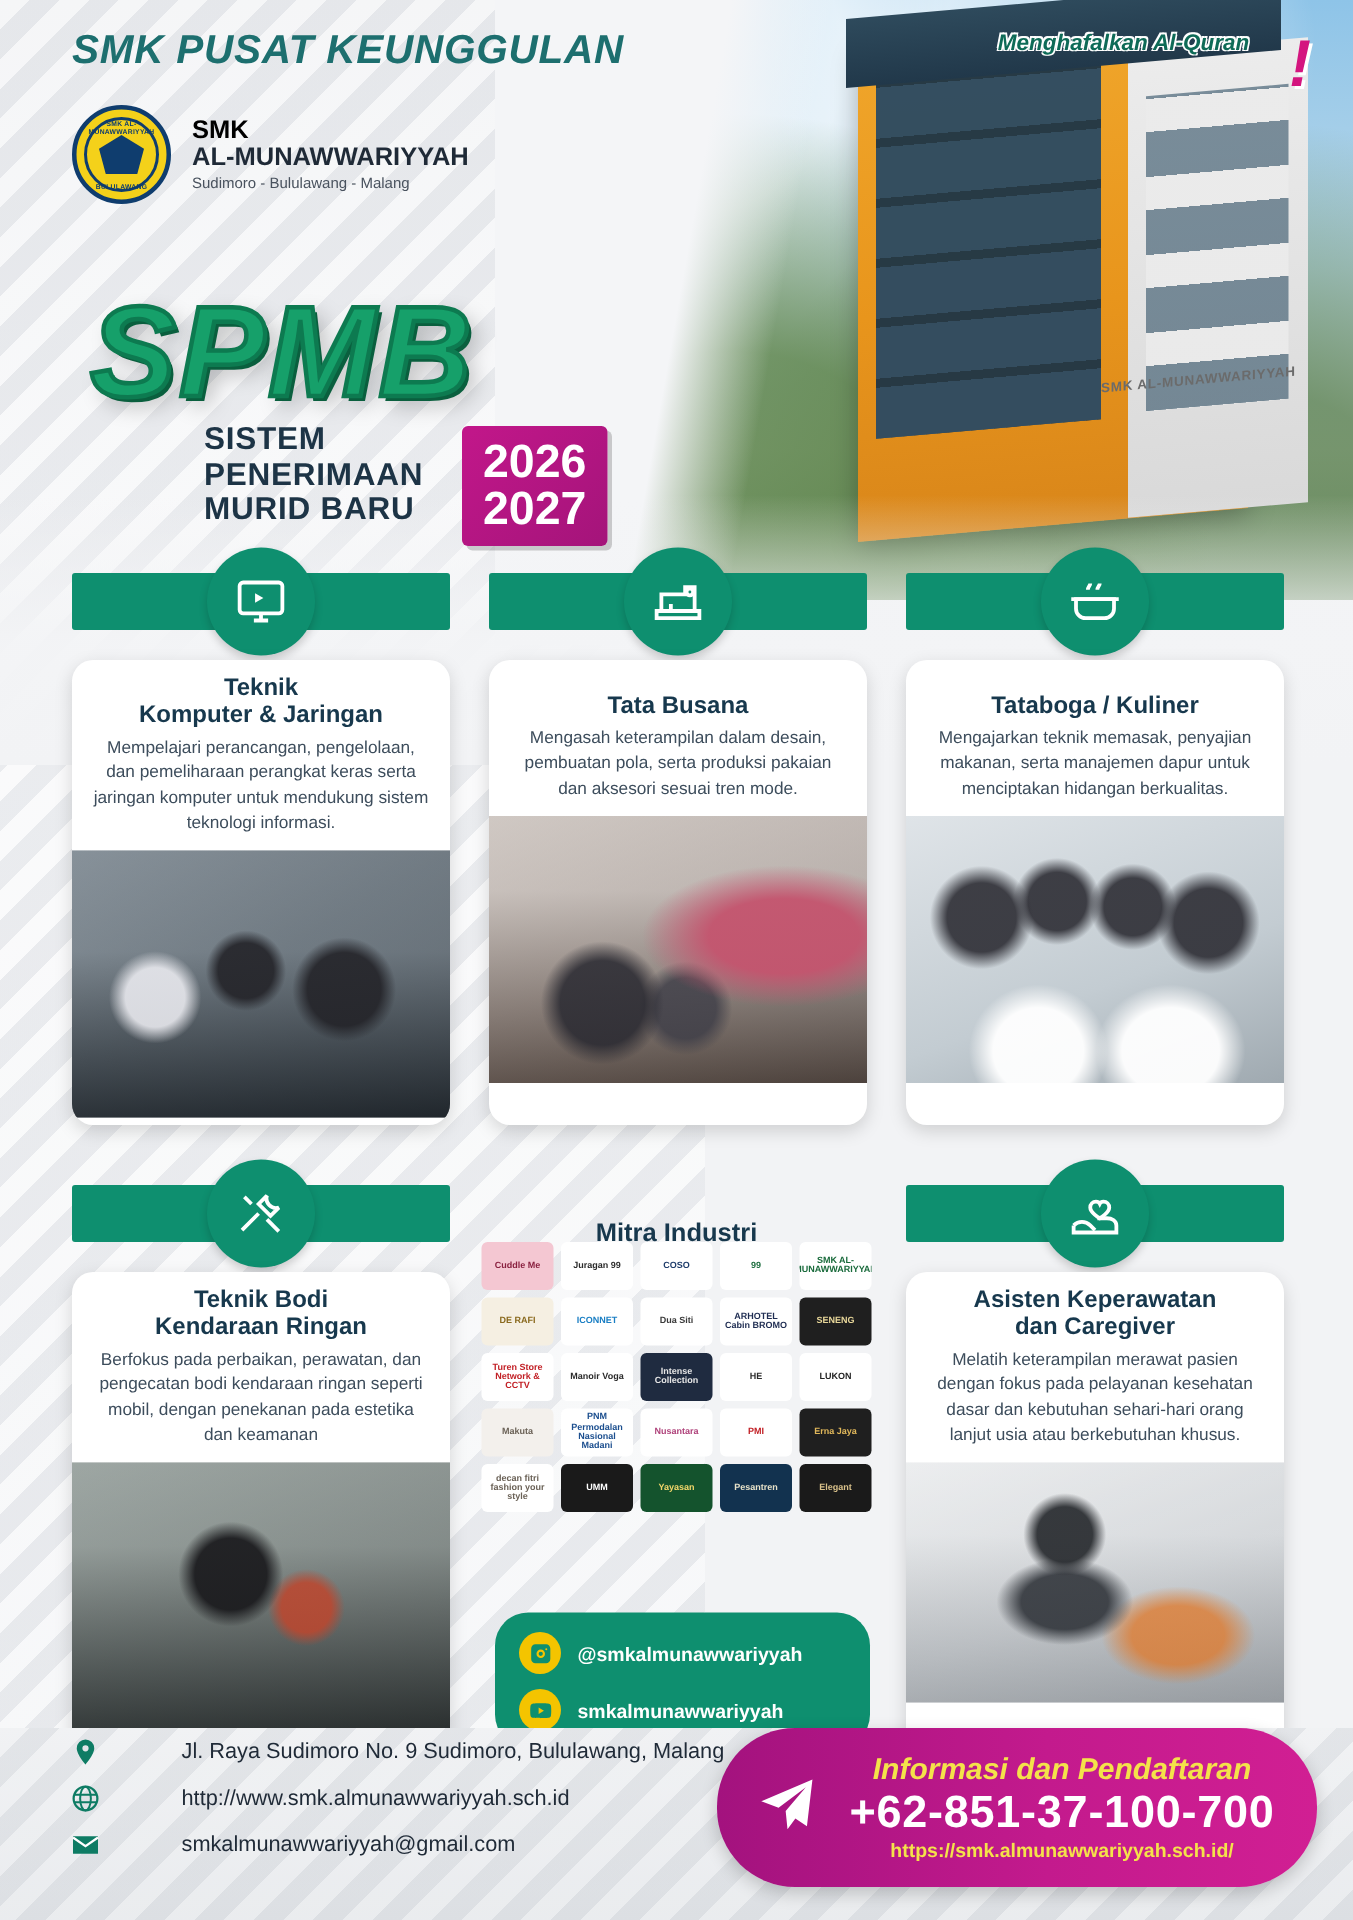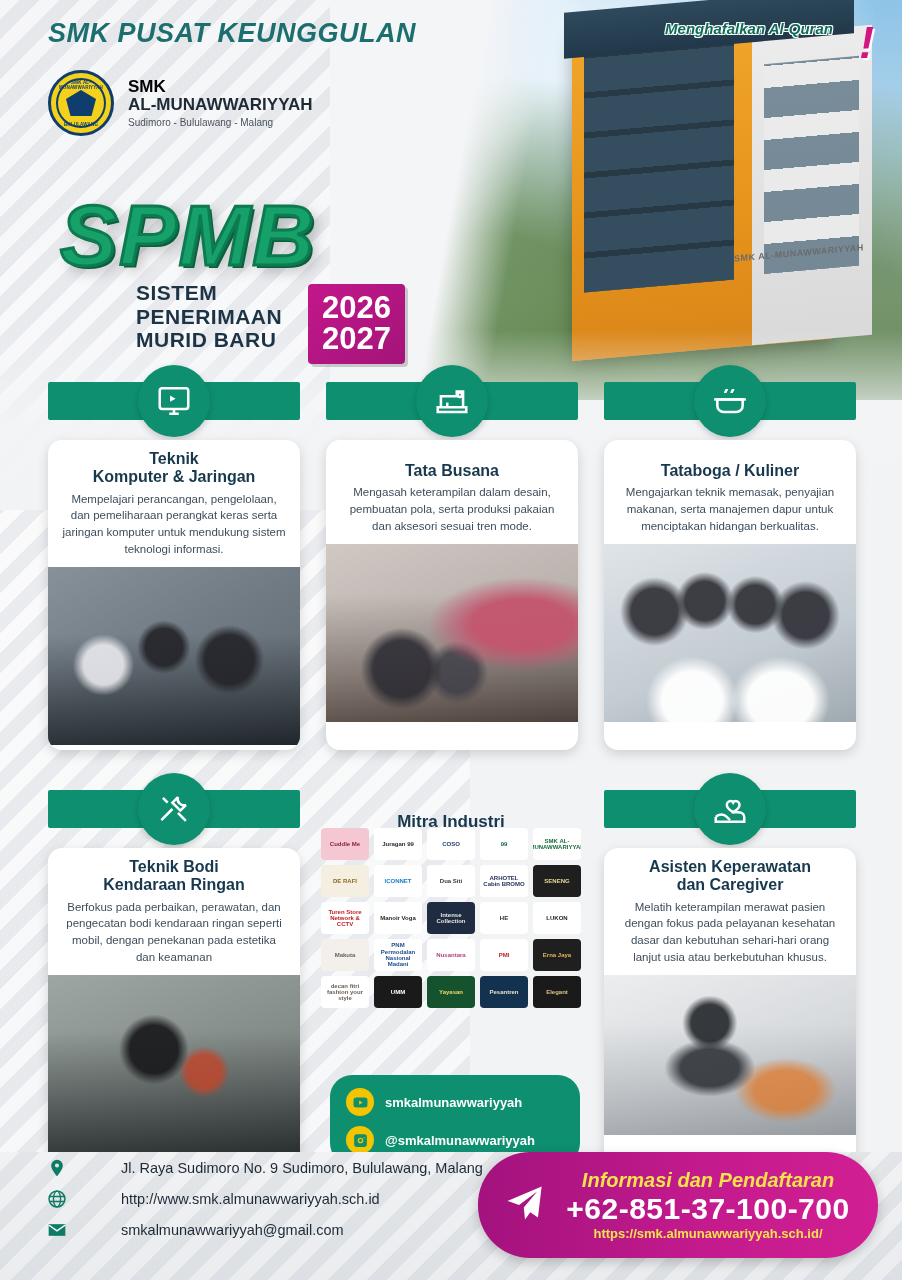--- a/index.html
+++ b/index.html
@@ -447,32 +447,32 @@
       <div class="mitra-item" style="background: rgb(26, 26, 26); color: rgb(255, 255, 255);">UMM</div>
       <div class="mitra-item" style="background: rgb(20, 83, 45); color: rgb(241, 214, 106);">Yayasan</div>
       <div class="mitra-item" style="background: rgb(18, 50, 79); color: rgb(231, 226, 201);">Pesantren</div>
       <div class="mitra-item" style="background: rgb(26, 26, 26); color: rgb(216, 192, 138);">Elegant</div>
     </div>
 
   <div class="social">
     <div class="soc-row">
       <div class="soc-ic">
         <svg viewBox="0 0 24 24">
+            <path d="M7 3h10a4 4 0 0 1 4 4v10a4 4 0 0 1-4 4H7a4 4 0 0 1-4-4V7a4 4 0 0 1 4-4zm5 5a4 4 0 1 0 0 8 4 4 0 0 0 0-8zm0 2a2 2 0 1 1 0 4 2 2 0 0 1 0-4zm5.2-3.1a.95.95 0 1 0 0 1.9.95.95 0 0 0 0-1.9z"></path>
+          </svg>
+      </div>
+      <div class="soc-tx">@smkalmunawwariyyah</div>
+    </div>
+    <div class="soc-row">
+      <div class="soc-ic">
+        <svg viewBox="0 0 24 24">
             <path d="M21.6 7.2c-.2-1-.9-1.7-1.9-1.9C18 5 12 5 12 5s-6 0-7.7.3c-1 .2-1.7.9-1.9 1.9C2.1 8.9 2.1 12 2.1 12s0 3.1.3 4.8c.2 1 .9 1.7 1.9 1.9C6 19 12 19 12 19s6 0 7.7-.3c1-.2 1.7-.9 1.9-1.9.3-1.7.3-4.8.3-4.8s0-3.1-.3-4.8zM10 15V9l5 3-5 3z"></path>
           </svg>
       </div>
       <div class="soc-tx">smkalmunawwariyyah</div>
-    </div>
-    <div class="soc-row">
-      <div class="soc-ic">
-        <svg viewBox="0 0 24 24">
-            <path d="M7 3h10a4 4 0 0 1 4 4v10a4 4 0 0 1-4 4H7a4 4 0 0 1-4-4V7a4 4 0 0 1 4-4zm5 5a4 4 0 1 0 0 8 4 4 0 0 0 0-8zm0 2a2 2 0 1 1 0 4 2 2 0 0 1 0-4zm5.2-3.1a.95.95 0 1 0 0 1.9.95.95 0 0 0 0-1.9z"></path>
-          </svg>
-      </div>
-      <div class="soc-tx">@smkalmunawwariyyah</div>
     </div>
   </div>
 
   <div class="footer-bg"></div>
 
   <div class="contacts">
     <div class="c-row">
       <div class="c-ic">
         <svg viewBox="0 0 24 24">
             <path d="M12 2a7 7 0 0 0-7 7c0 5 7 13 7 13s7-8 7-13a7 7 0 0 0-7-7zm0 9.5A2.5 2.5 0 1 1 12 6.5a2.5 2.5 0 0 1 0 5z"></path>

